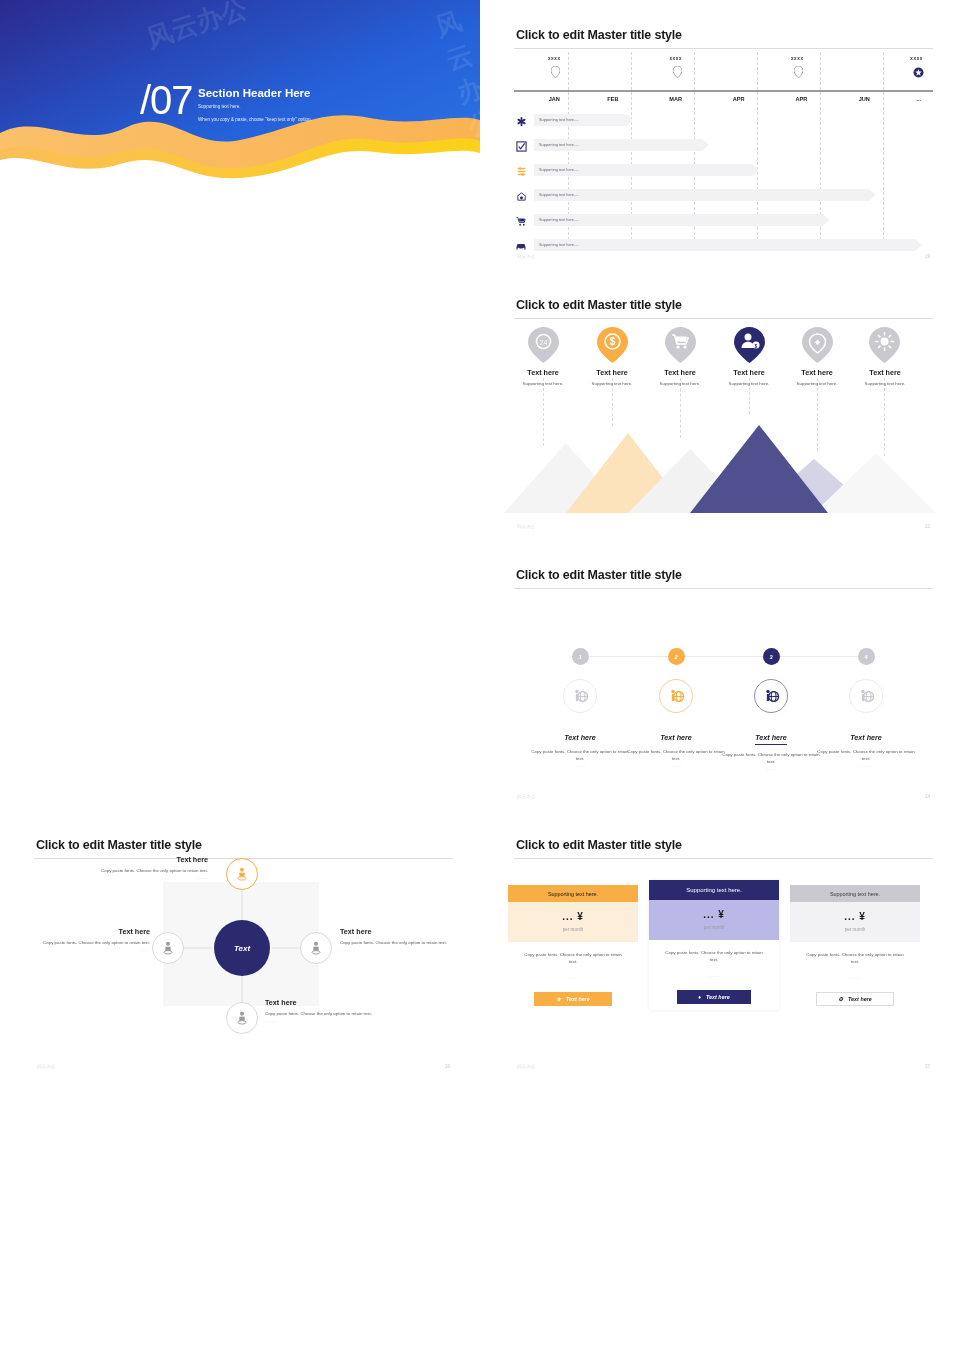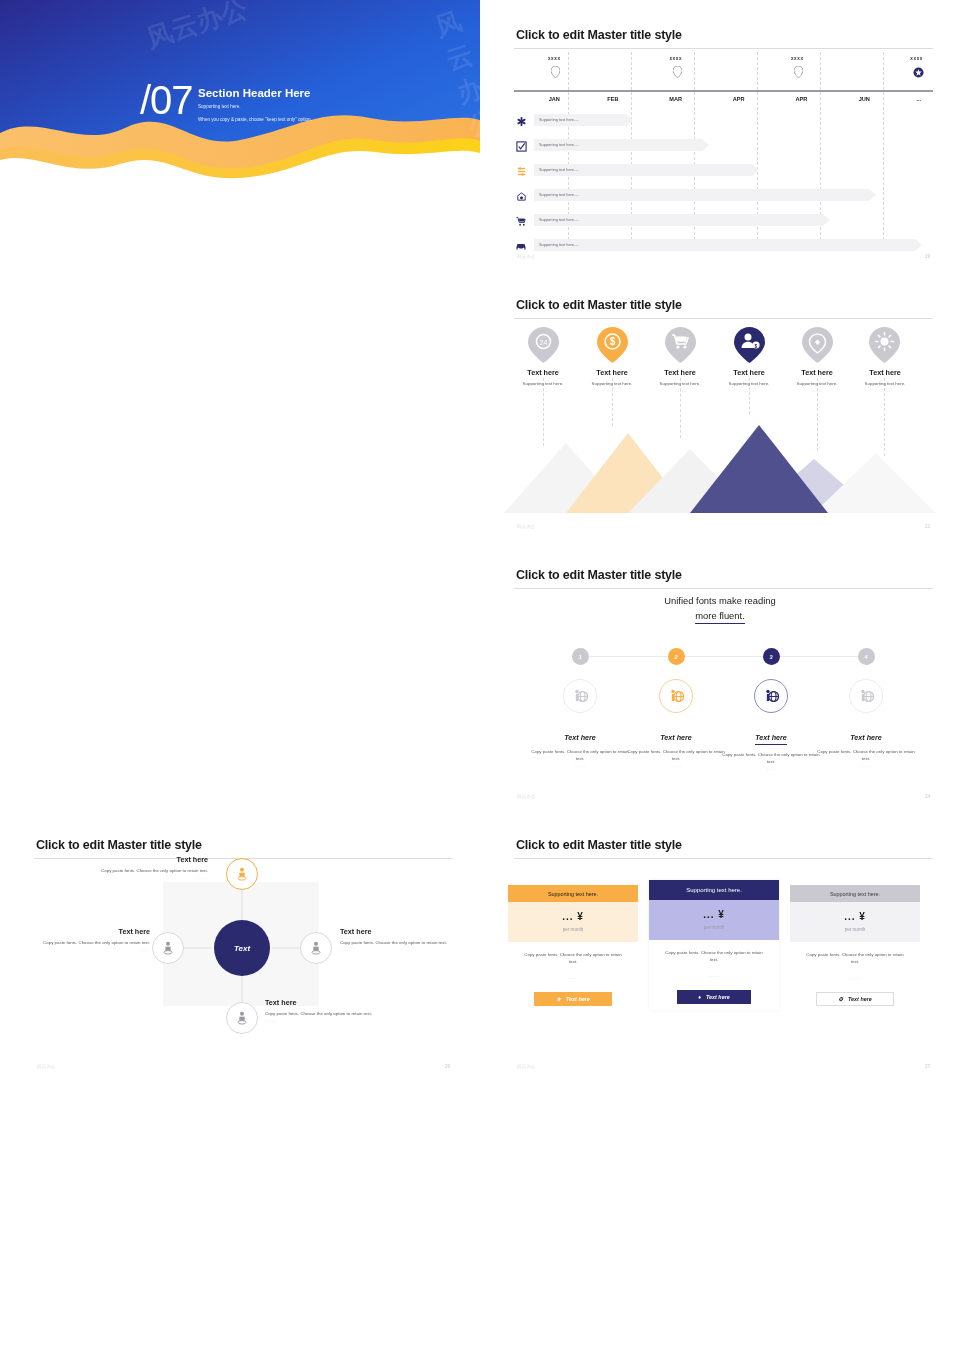--- a/index.html
+++ b/index.html
@@ -625,24 +625,20 @@
     </div>
 
     <div class="footer-mark">风云办公</div>
     <div class="pagenum">23</div>
   </div>
 
   <div class="slide">
     <div class="mtitle">Click to edit Master title style</div>
     <div class="title-rule"></div>
 
-    <div style="position:absolute;left:0;top:55px;width:480px;text-align:center;font-size:9.4px;color:#1b1b1f;">Unified fonts make reading</div>
-    <div style="position:absolute;left:0;top:70px;width:480px;text-align:center;font-size:9.4px;color:#1b1b1f;">
-      <span style="border-bottom:1.3px solid #2b2a6e;padding-bottom:2px;">more fluent.</span>
-    </div>
 
     <div style="position:absolute;left:99px;top:116px;width:286px;height:1px;background:#e9e9ee;"></div>
 
     <div class="s24-col" style="left:48px;top:108px;">
       <div style="display:flex;justify-content:center;">
         <div class="s24-num" style="background:#c9c9cf;">1</div>
       </div>
       <div style="display:flex;justify-content:center;margin-top:14px;">
         <div class="s24-ring" style="border-color:#ececf0;">
           <svg width="17" height="17" viewBox="0 0 24 24" fill="#c9c9cf">

